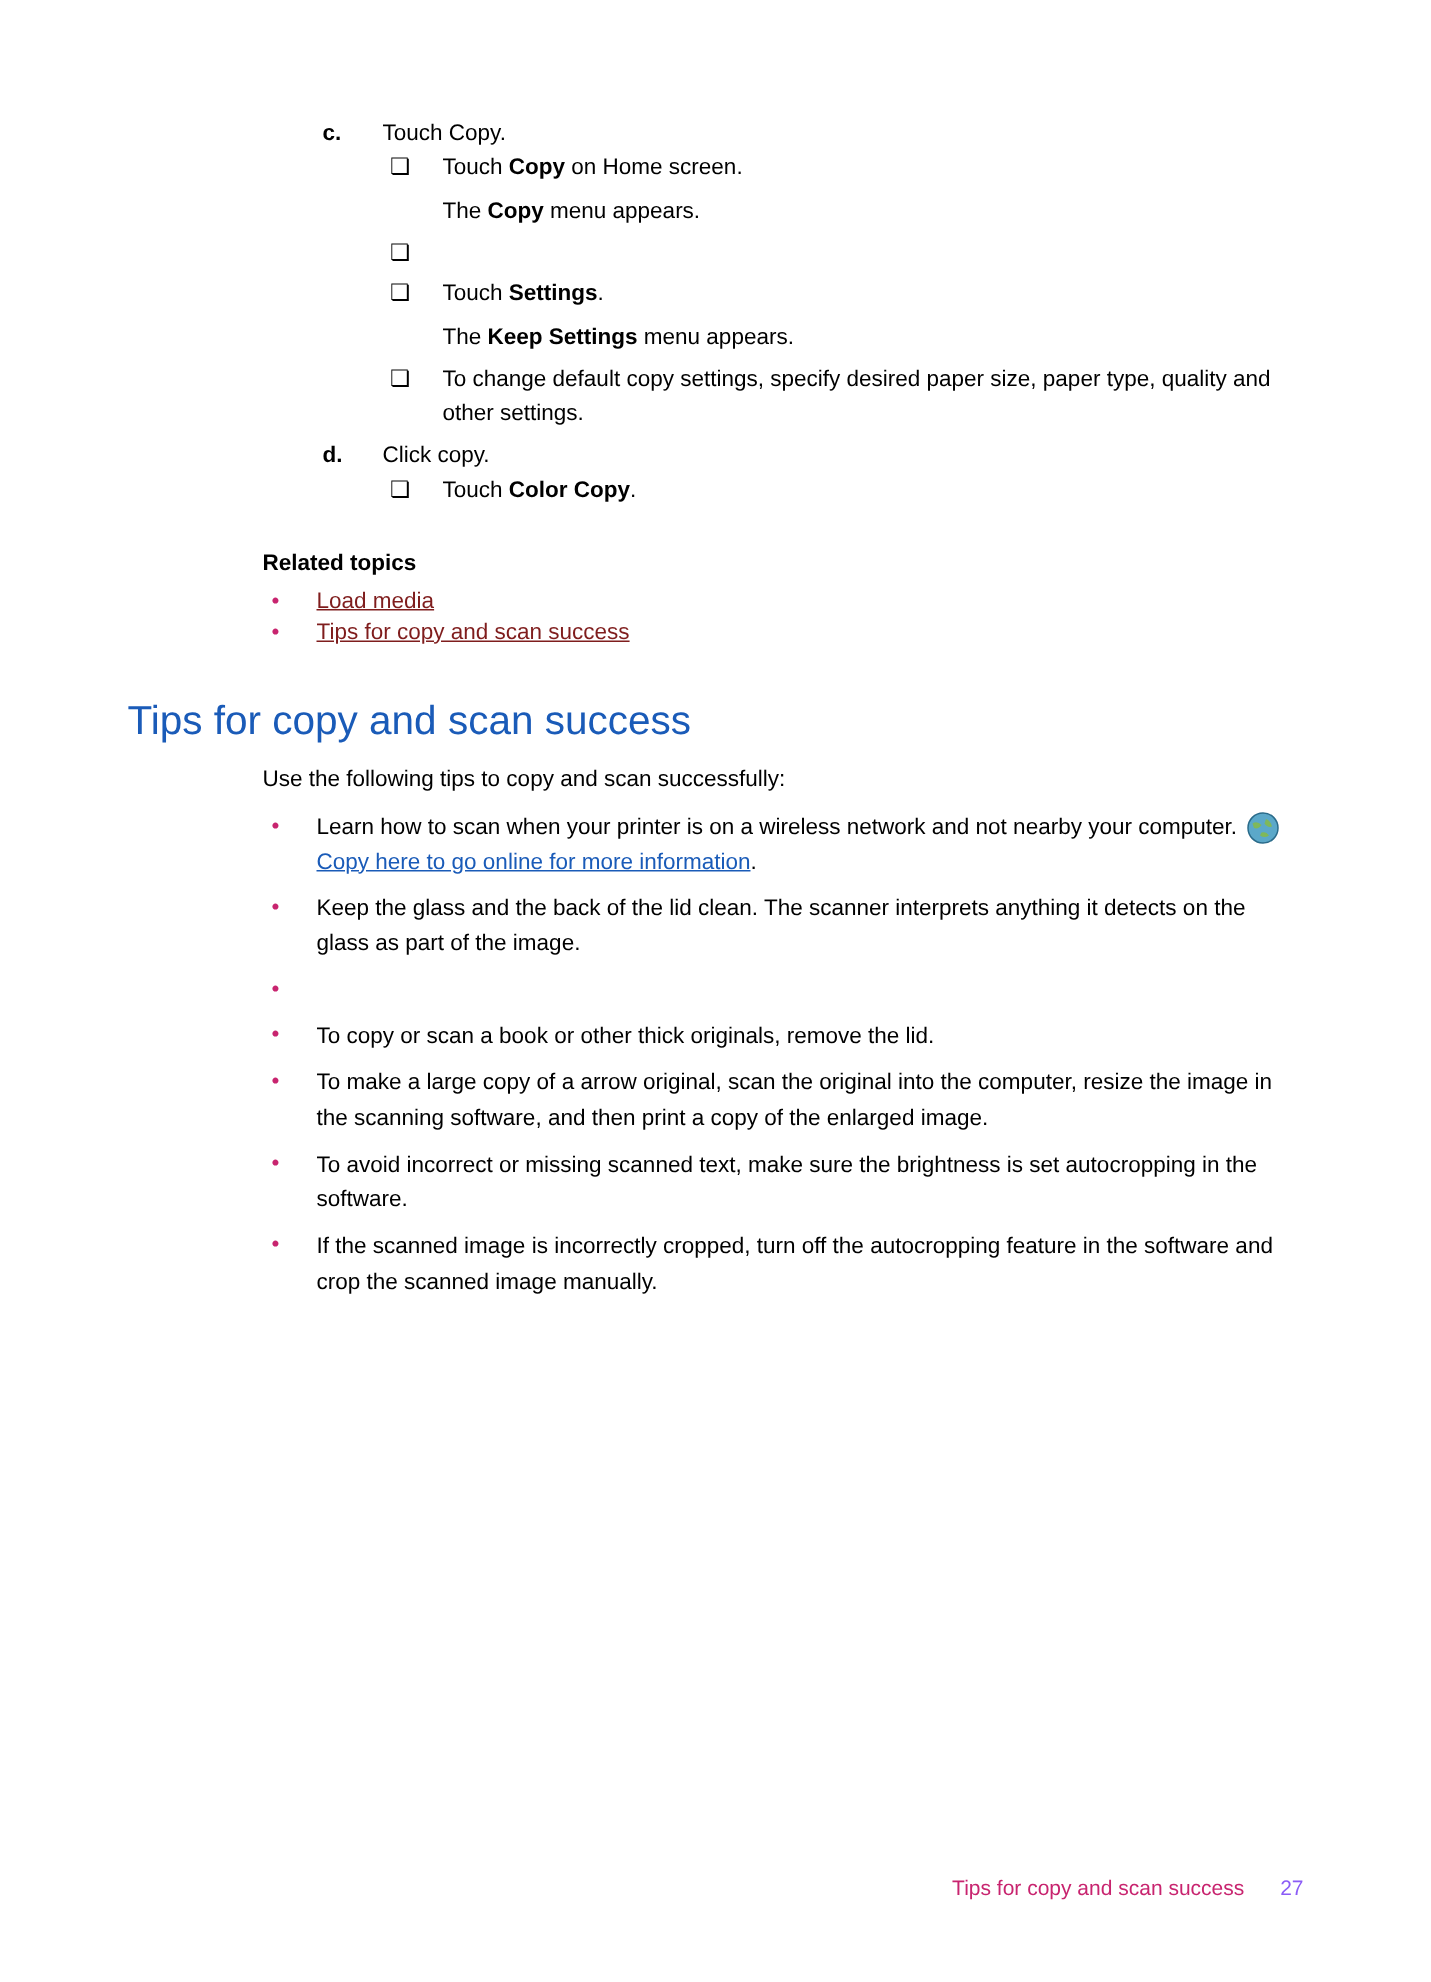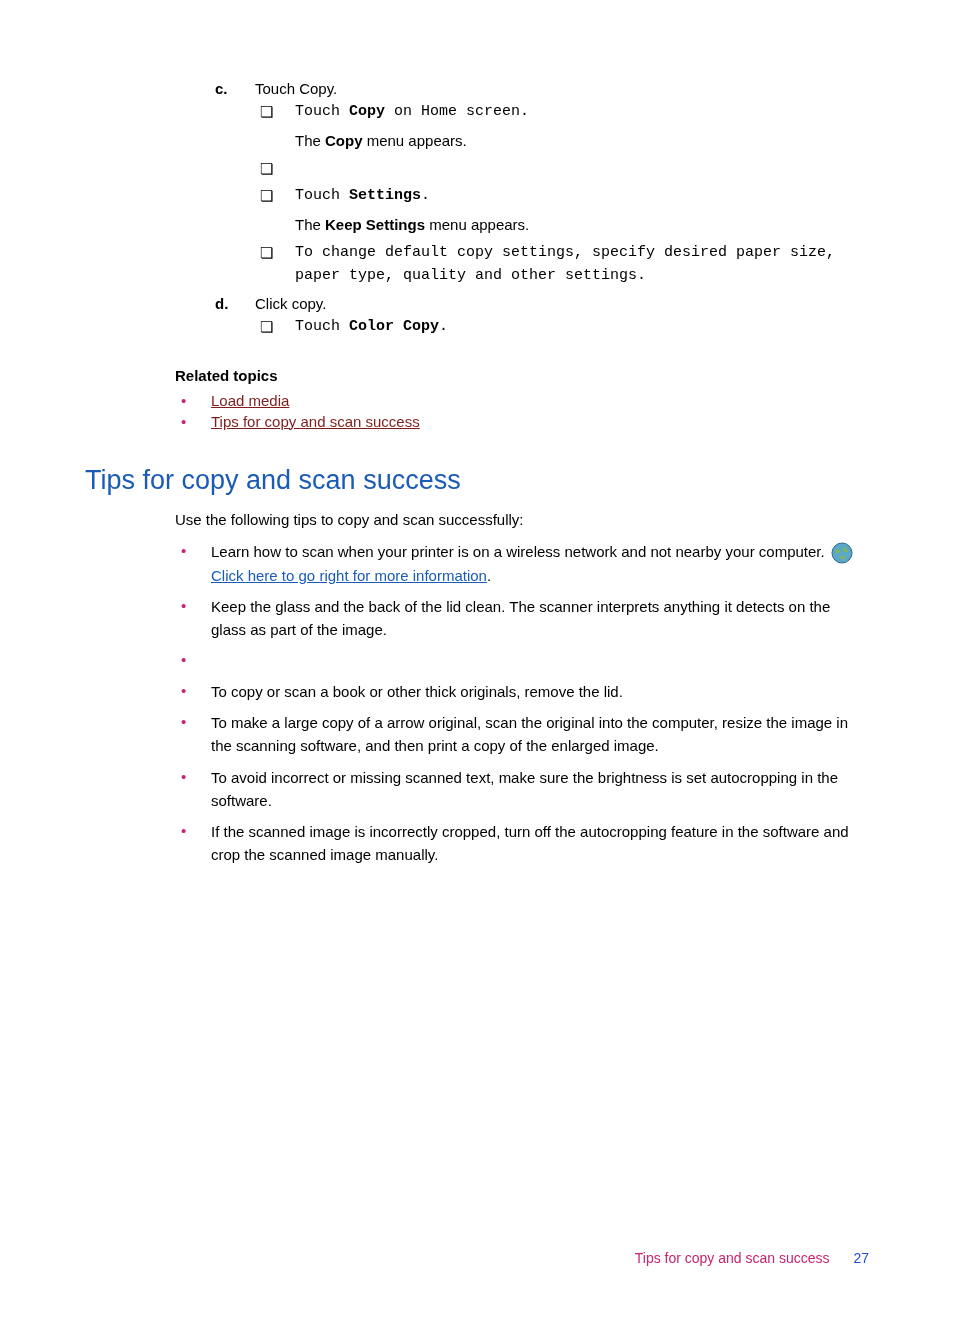--- a/index.html
+++ b/index.html
@@ -37,21 +37,20 @@
     .checkbox-list .checkbox {
       width: 35px;
       font-size: 15px;
       line-height: 1.4;
       flex-shrink: 0;
     }
     .checkbox-list .checkbox-text {
       font-size: 15px;
       line-height: 1.5;
       max-width: 560px;
-      font-family: Liberation Mono, monospace;
     }
     .sub-line {
       margin-left: 210px;
       font-size: 15px;
       line-height: 1.5;
       margin-bottom: 6px;
     }
     .related-heading {
       font-weight: bold;
       font-size: 15px;
@@ -119,21 +118,21 @@
     .footer {
       position: absolute;
       bottom: 55px;
       right: 85px;
       font-size: 14px;
     }
     .footer .footer-title {
       color: #c8246f;
     }
     .footer .page-num {
-      color: #1d4ed8;
+      color: #8b5cf6;
       margin-left: 20px;
     }
     b {
       font-weight: bold;
     }
   </style>
 </head>
 <body>
 
 <div class="letter-list">
@@ -191,21 +190,21 @@
   <span class="tips-text">
     <span>Learn how to scan when your printer is on a wireless network and not nearby your computer. </span>
     <span class="globe-icon">
       <svg viewBox="0 0 22 22">
         <circle cx="11" cy="11" r="10" fill="#5ba8c9" stroke="#2a6b8a" stroke-width="1"></circle>
         <path d="M4 8 Q7 6 10 9 Q8 12 5 11 Z" fill="#7fb85a"></path>
         <path d="M13 5 Q16 6 17 10 Q14 11 12 8 Z" fill="#7fb85a"></path>
         <path d="M10 14 Q13 13 15 16 Q12 18 9 16 Z" fill="#7fb85a"></path>
       </svg>
     </span>
-    <a href="#" class="online-link"> Click here to go right for more information</a><span>.</span>
+    <a href="#" class="online-link"> Copy here to go online for more information</a><span>.</span>
   </span>
 </div>
 
 <div class="tips-list">
   <span class="bullet">•</span>
   <span class="tips-text">Keep the glass and the back of the lid clean. The scanner interprets anything it detects on the glass as part of the image.</span>
 </div>
 
 <div class="tips-list">
   <span class="bullet">•</span>

